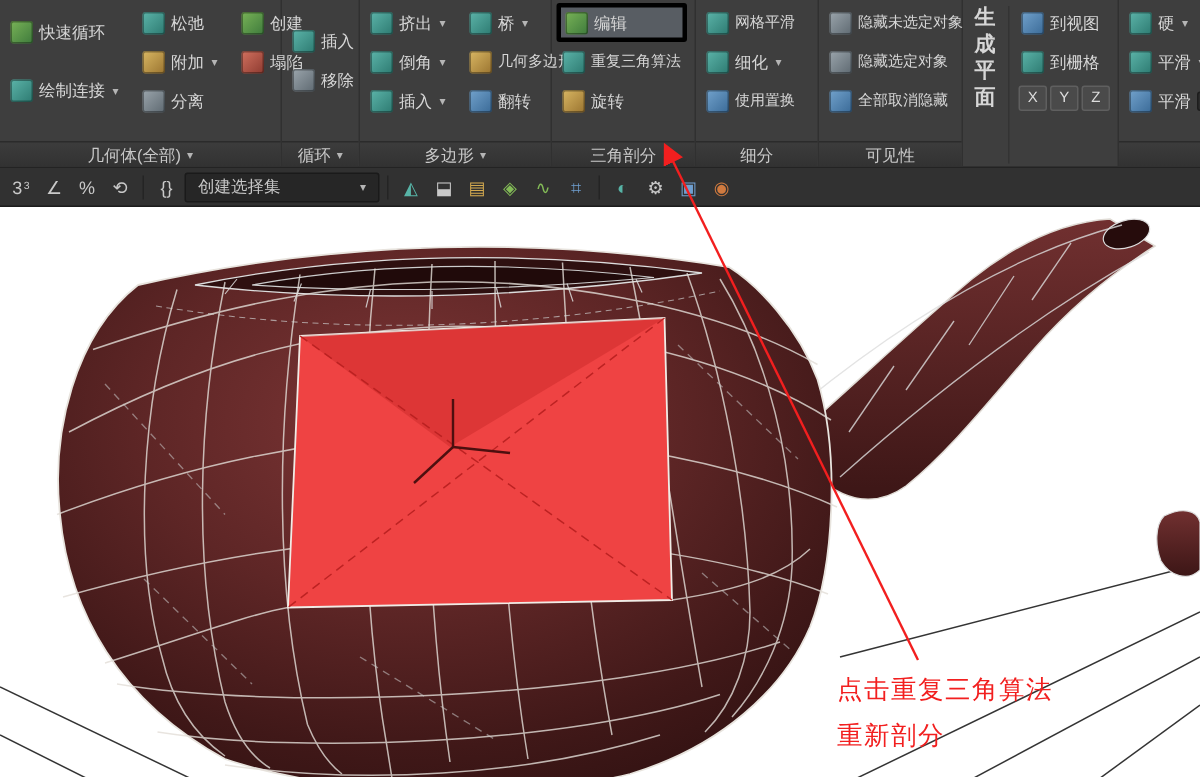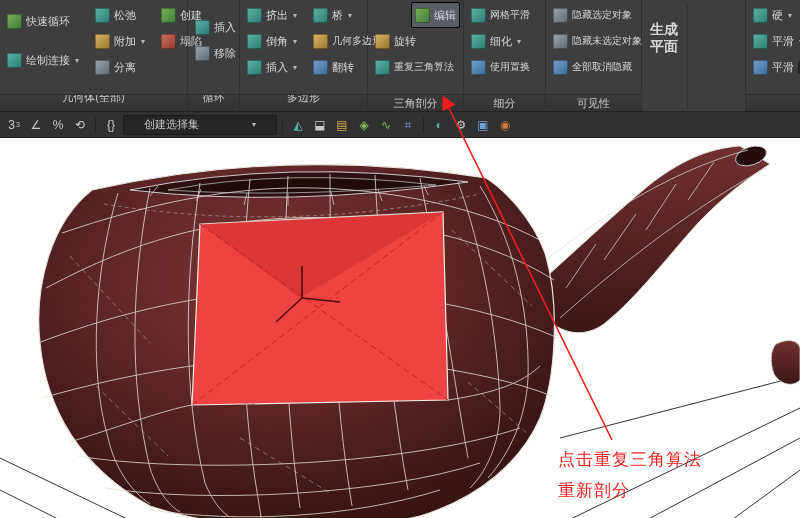--- a/index.html
+++ b/index.html
@@ -5,42 +5,42 @@
   html,body{margin:0;padding:0;background:#222;}
   .app{position:relative;width:800px;height:518px;overflow:hidden;font-family:"Liberation Sans","DejaVu Sans",sans-serif;user-select:none;}
   
   .ribbon{height:112px;display:flex;background:#3e3e3e;border-bottom:1px solid #232323;box-sizing:border-box;}
   .panel{display:flex;flex-direction:column;border-right:1px solid #303030;box-sizing:border-box;flex:none;}
   .panel-content{flex:1;display:flex;align-items:flex-start;padding:2px 3px 0;gap:3px;}
   .btn-col{display:flex;flex-direction:column;}
   .rbtn{display:flex;align-items:center;gap:4px;padding:2px 3px;height:26px;box-sizing:border-box;color:#d6d6d6;font-size:11px;white-space:nowrap;border-radius:2px;border:1px solid transparent;}
   .rbtn.big{height:39px;}
   .rbtn.small{font-size:10px;text-align:right;}
-  .rbtn.active{background:#585d63;border:1px solid #000000;margin-left:40px;}
+  .rbtn.active{background:#585d63;border:3px solid #000000;}
   .icon{width:15px;height:15px;border-radius:2px;flex:none;box-shadow:inset 0 0 0 1px rgba(0,0,0,.35);}
   .ic-green{background:linear-gradient(135deg,#79b357,#3e7a3c);}
   .ic-teal{background:linear-gradient(135deg,#5cb4a9,#2d7a71);}
   .ic-blue{background:linear-gradient(135deg,#72a2cc,#3a6a97);}
   .ic-gold{background:linear-gradient(135deg,#d9b763,#9a7430);}
   .ic-gray{background:linear-gradient(135deg,#9ba5ac,#5e6971);}
   .ic-red{background:linear-gradient(135deg,#d1715f,#8d3a30);}
   .caret{font-size:8px;color:#b5b5b5;margin-left:1px;}
-  .panel-label{height:16px;display:flex;align-items:center;justify-content:center;gap:3px;background:linear-gradient(#3c3c3c,#323232);color:#c9c9c9;font-size:11px;border-top:1px solid #2b2b2b;white-space:nowrap;overflow:hidden;flex-direction:column;}
+  .panel-label{height:16px;display:flex;align-items:center;justify-content:center;gap:3px;background:linear-gradient(#3c3c3c,#323232);color:#c9c9c9;font-size:11px;border-top:1px solid #2b2b2b;white-space:nowrap;overflow:hidden;}
   .colsep{width:1px;background:#333;margin:2px 1px;align-self:stretch;}
   .axis-row{display:flex;align-items:center;padding:3px 2px;gap:2px;}
   .axis-btn{width:17px;height:15px;background:#4a4a4a;border:1px solid #5f5f5f;color:#ddd;font-size:10px;display:flex;align-items:center;justify-content:center;border-radius:2px;}
   .make-planar{width:38px;height:72px;display:flex;align-items:center;justify-content:center;text-align:center;color:#d6d6d6;font-size:14px;line-height:1.25;border:1px solid transparent;border-radius:2px;padding:2px;box-sizing:border-box;white-space:normal;font-weight:bold;}
   .val-box{background:#2c2c2c;border:1px solid #1d1d1d;color:#ddd;font-size:10px;padding:0 3px;border-radius:2px;min-width:16px;text-align:center;}
   .p-smooth{flex:1;}
   
   .toolbar2{height:26px;background:#313131;border-bottom:1px solid #1c1c1c;display:flex;align-items:center;gap:2px;padding:0 4px;box-sizing:border-box;}
   .tbtn{width:20px;height:20px;display:flex;align-items:center;justify-content:center;color:#c9c9c9;font-size:12px;border-radius:2px;}
   .tbtn sup{font-size:7px;margin-left:1px;}
   .tsep{width:1px;height:16px;background:#242424;margin:0 3px;}
-  .selset{width:112px;height:18px;background:#262626;border:1px solid #1a1a1a;color:#c6c6c6;font-size:11px;display:flex;align-items:center;justify-content:space-between;padding:0 20px;border-radius:2px;text-align:center;}
+  .selset{width:112px;height:18px;background:#262626;border:1px solid #1a1a1a;color:#c6c6c6;font-size:11px;display:flex;align-items:center;justify-content:space-between;padding:0 8px;border-radius:2px;text-align:center;}
   .c-teal{color:#57b3a6;} .c-green{color:#83bb57;} .c-gold{color:#d3a94f;} .c-blue{color:#6f9fd0;} .c-org{color:#d07a3f;}
   
   .viewport{position:relative;width:800px;height:392px;background:#ffffff;overflow:hidden;}
   .viewport svg{position:absolute;left:0;top:0;}
   .ann{position:absolute;font-size:17px;letter-spacing:1px;color:#f21f1f;white-space:nowrap;}
   .ann1{left:558px;top:310px;}
   .ann2{left:558px;top:341px;}
   .overlay{position:absolute;left:0;top:0;width:800px;height:518px;pointer-events:none;z-index:40;}
 </style>
 </head>
@@ -158,28 +158,28 @@
         </div>
     </div>
 
     <div class="panel" style="width:96px">
       <div class="panel-content">
         <div class="btn-col">
           <div class="rbtn active">
               <span class="icon ic-green"></span>
               <span>编辑</span>
             </div>
+          <div class="rbtn small">
+              <span class="icon ic-teal"></span>
+              <span>重复三角算法</span>
+            </div>
           <div class="rbtn">
               <span class="icon ic-gold"></span>
               <span>旋转</span>
             </div>
-          <div class="rbtn small">
-              <span class="icon ic-teal"></span>
-              <span>重复三角算法</span>
-            </div>
         </div>
       </div>
       <div class="panel-label">
           <span>三角剖分</span>
         </div>
     </div>
 
     <div class="panel" style="width:82px">
       <div class="panel-content">
         <div class="btn-col">
@@ -201,43 +201,64 @@
       <div class="panel-label">
           <span>细分</span>
         </div>
     </div>
 
     <div class="panel" style="width:96px">
       <div class="panel-content">
         <div class="btn-col">
           <div class="rbtn small">
               <span class="icon ic-gray"></span>
+              <span>隐藏未选定对象</span>
+            </div>
+          <div class="rbtn small">
+              <span class="icon ic-gray"></span>
               <span>隐藏选定对象</span>
-            </div>
-          <div class="rbtn small">
-              <span class="icon ic-gray"></span>
-              <span>隐藏未选定对象</span>
             </div>
           <div class="rbtn small">
               <span class="icon ic-blue"></span>
               <span>全部取消隐藏</span>
             </div>
         </div>
       </div>
       <div class="panel-label">
           <span>可见性</span>
         </div>
     </div>
 
     <div class="panel" style="width:104px">
       <div class="panel-content">
         <div class="make-planar">
             <span>生成平面</span>
           </div>
         <div class="colsep"></div>
+        <div class="btn-col">
+          <div class="rbtn">
+              <span class="icon ic-blue"></span>
+              <span>到视图</span>
+            </div>
+          <div class="rbtn">
+              <span class="icon ic-teal"></span>
+              <span>到栅格</span>
+            </div>
+          <div class="axis-row">
+            <div class="axis-btn">
+                <span>X</span>
+              </div>
+            <div class="axis-btn">
+                <span>Y</span>
+              </div>
+            <div class="axis-btn">
+                <span>Z</span>
+              </div>
+          </div>
+        </div>
       </div>
     </div>
 
     <div class="panel p-smooth">
       <div class="panel-content">
         <div class="btn-col">
           <div class="rbtn">
               <span class="icon ic-teal"></span>
               <span>硬</span>
               <span class="caret">▾</span>

